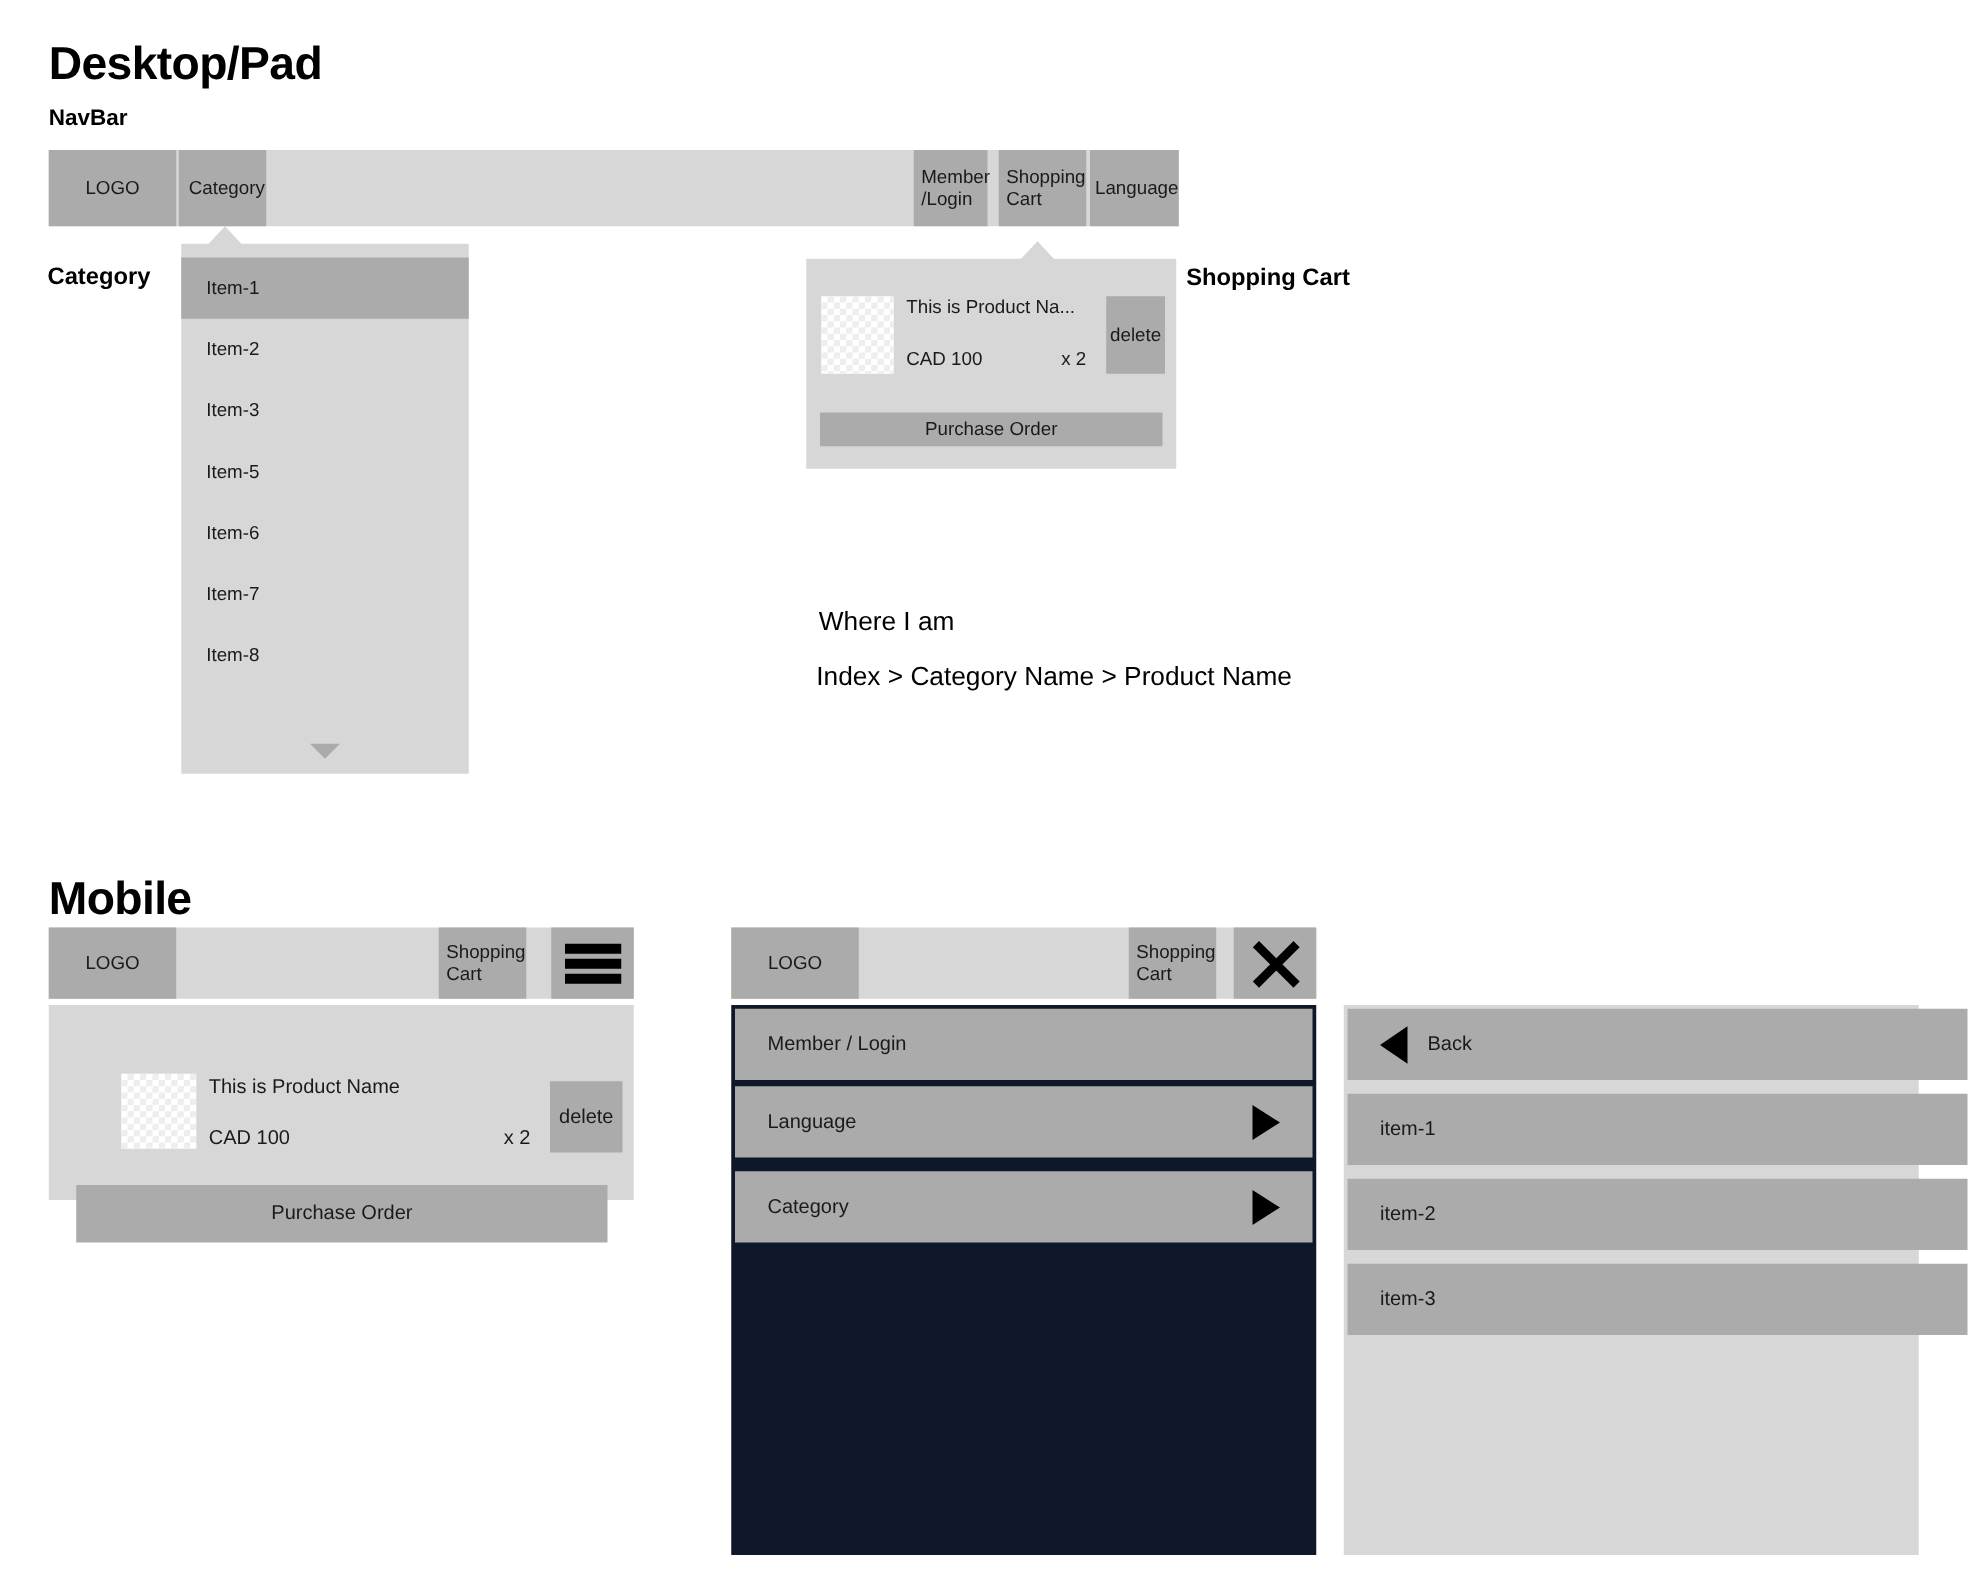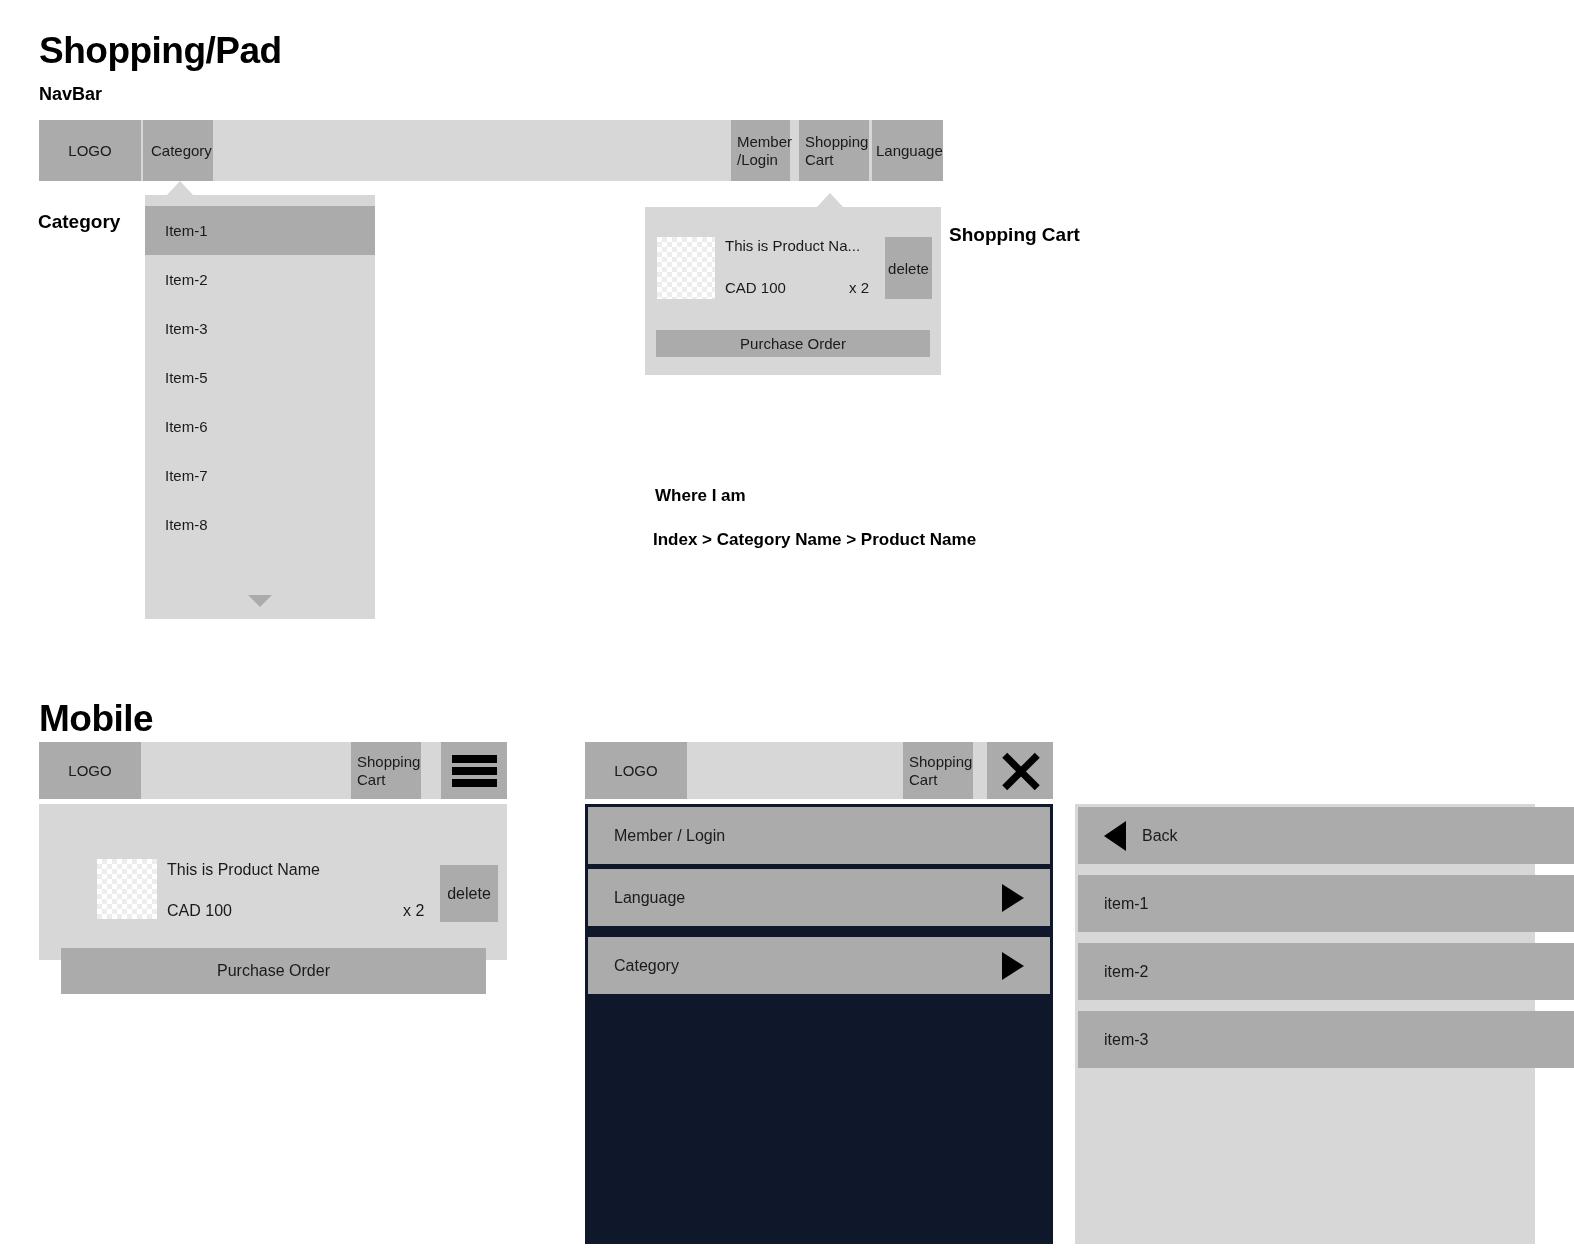--- a/index.html
+++ b/index.html
@@ -27,22 +27,22 @@
     white-space: nowrap;
   }
   .label-bold {
     position: absolute;
     font-size: 19px;
     font-weight: bold;
     white-space: nowrap;
   }
   .label-bold-lg {
     position: absolute;
-    font-size: 17px;
-    font-weight: bold;
+    font-size: 21px;
+    font-weight: normal;
     white-space: nowrap;
     text-align: right;
   }
 
   
   .navbar {
     position: absolute;
     left: 39px; top: 120px;
     width: 904px; height: 61px;
     background: #d7d7d7;
@@ -291,21 +291,21 @@
     border-bottom: 15px solid transparent;
     border-right: 22px solid #000;
     margin-right: 16px;
   }
 </style>
 </head>
 <body>
 
 <div class="page">
 
-  <div class="heading-xl" style="left:39px; top:30px;">Shopping/Pad</div>
+  <div class="heading-xl" style="left:39px; top:30px;">Desktop/Pad</div>
 
   <div class="heading-sm" style="left:39px; top:84px;">NavBar</div>
 
   <div class="navbar">
     <div class="nav-btn nav-logo center-text">LOGO</div>
 
     <div class="nav-btn nav-cat">Category</div>
 
     <div class="nav-btn nav-member">
       <div>
@@ -335,21 +335,21 @@
     <div class="cat-item">Item-3</div>
     <div class="cat-item">Item-5</div>
     <div class="cat-item">Item-6</div>
     <div class="cat-item">Item-7</div>
     <div class="cat-item">Item-8</div>
     <div class="cat-more"></div>
   </div>
 
   <div class="caret-up" style="left:816px; top:193px;"></div>
 
-  <div class="label-bold" style="left:949px; top:212px;margin-top:12px;">Shopping Cart</div>
+  <div class="label-bold" style="left:949px; top:212px;">Shopping Cart</div>
 
   <div class="cart-dropdown">
     <div class="cart-row">
       <div class="thumb cart-thumb"></div>
       <div class="cart-name">This is Product Na...</div>
       <div class="cart-price">CAD 100</div>
       <div class="cart-qty">x 2</div>
       <div class="cart-delete">delete</div>
     </div>
     <div class="cart-purchase">Purchase Order</div>

